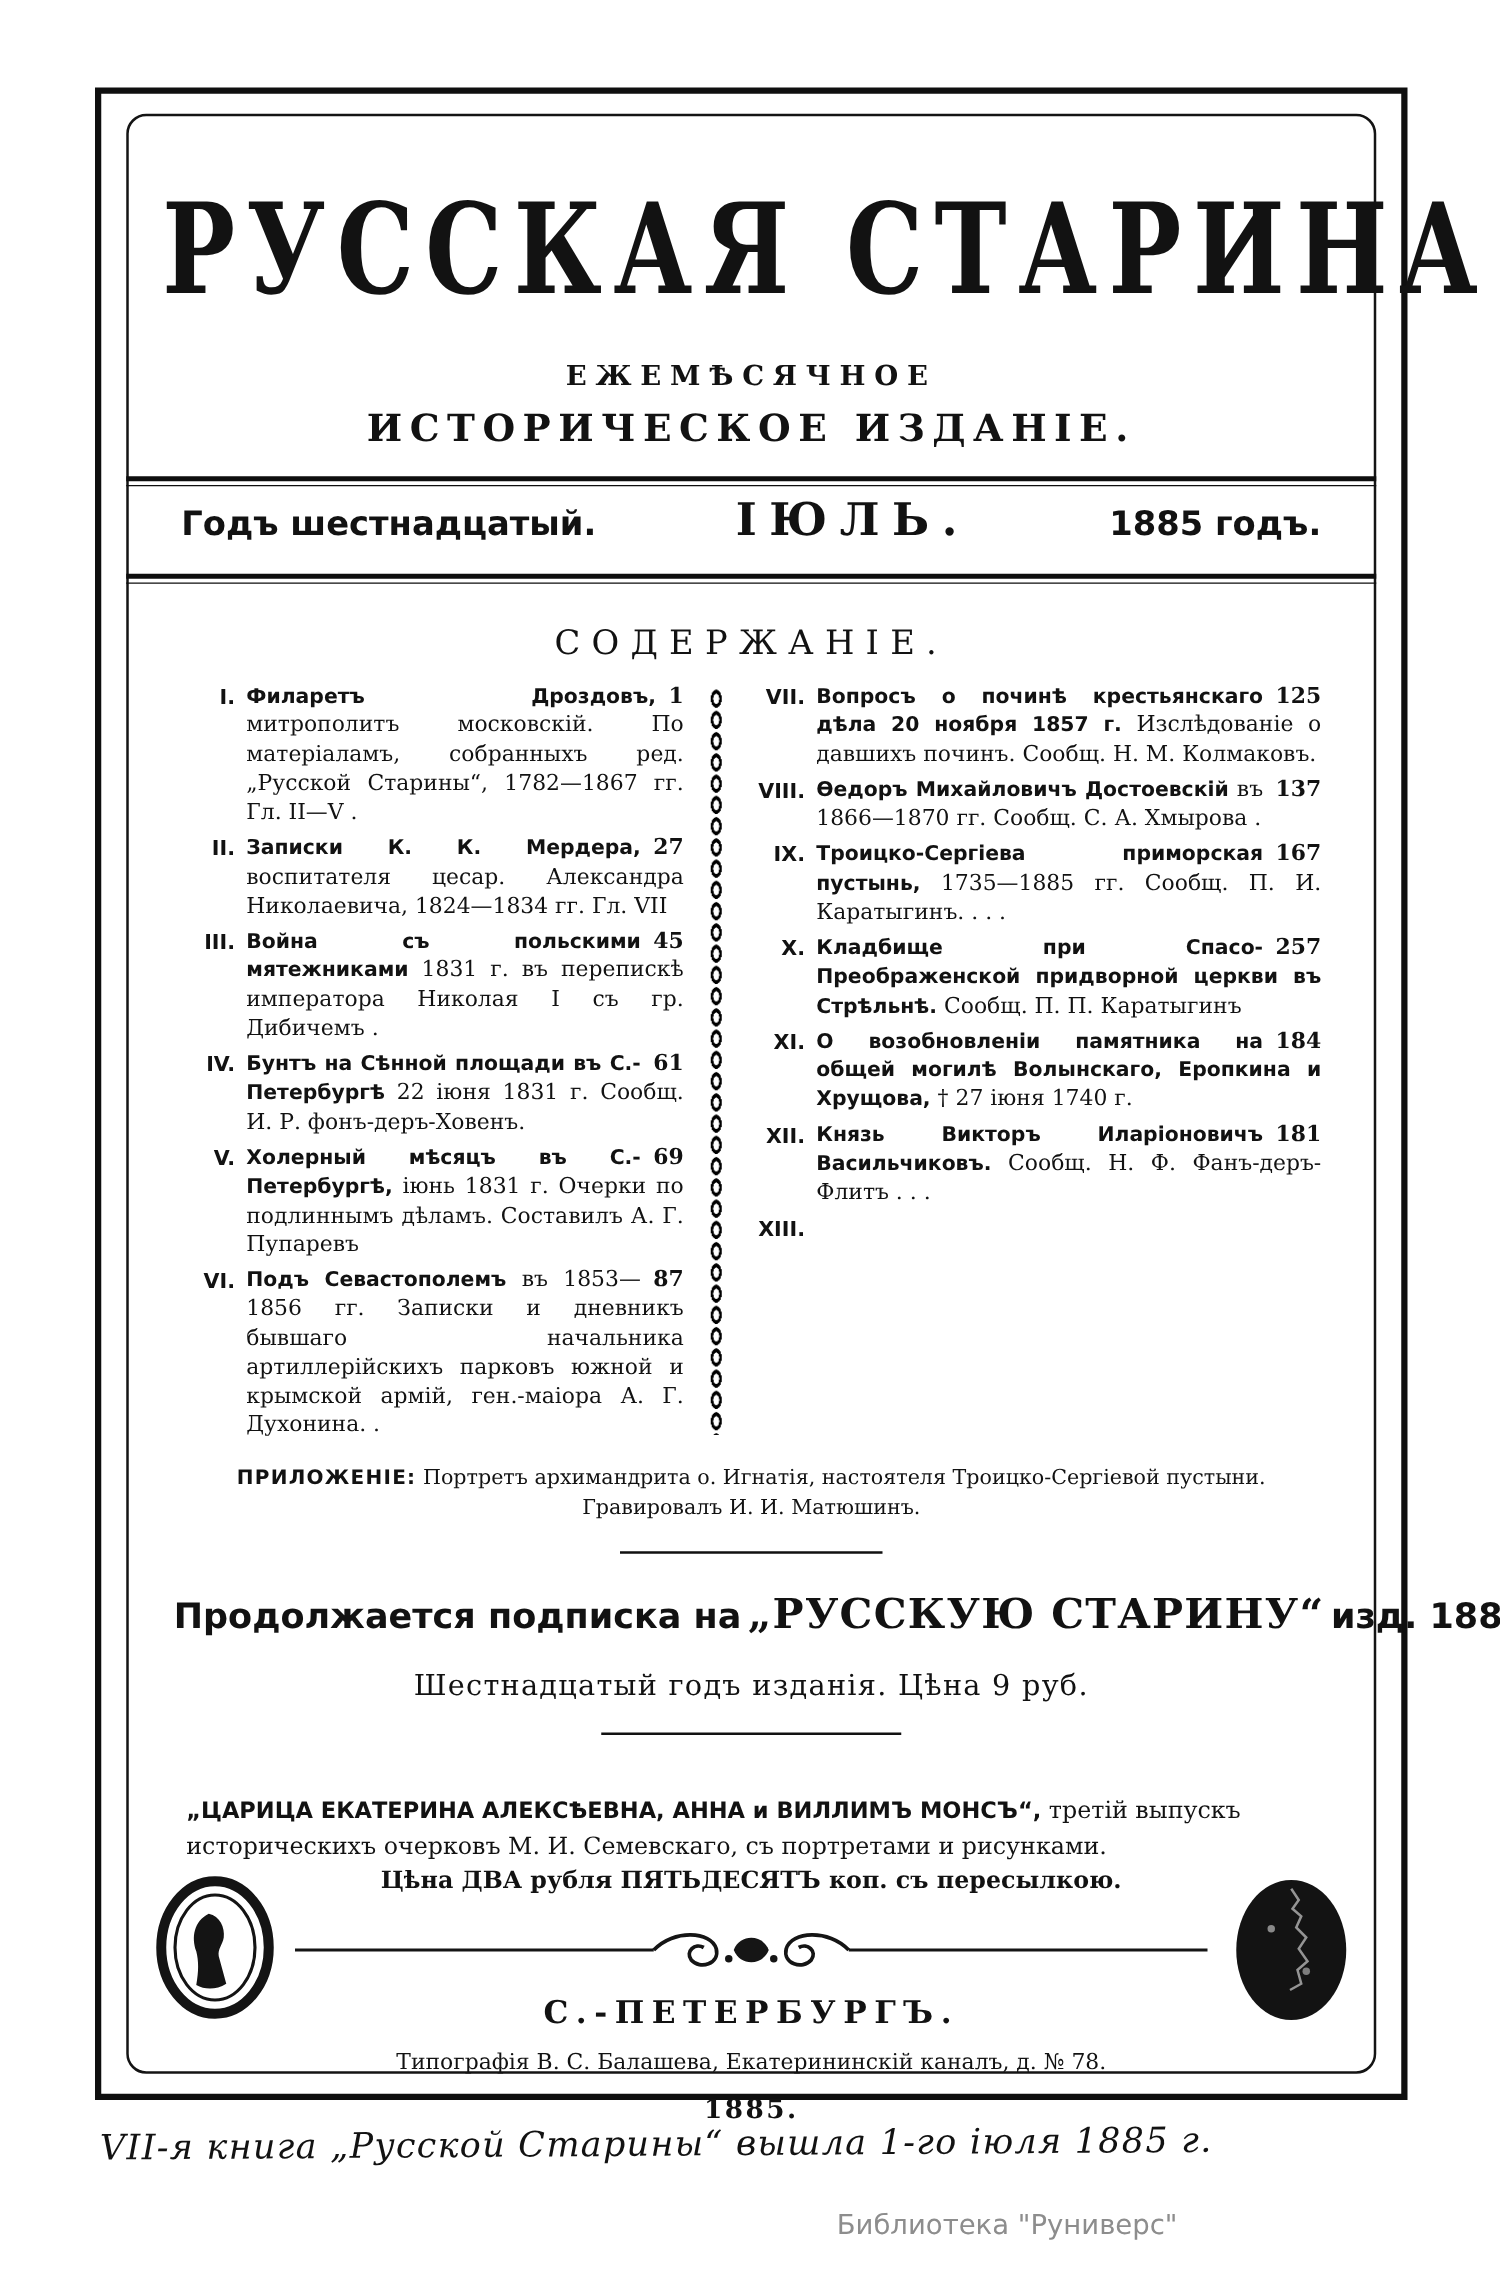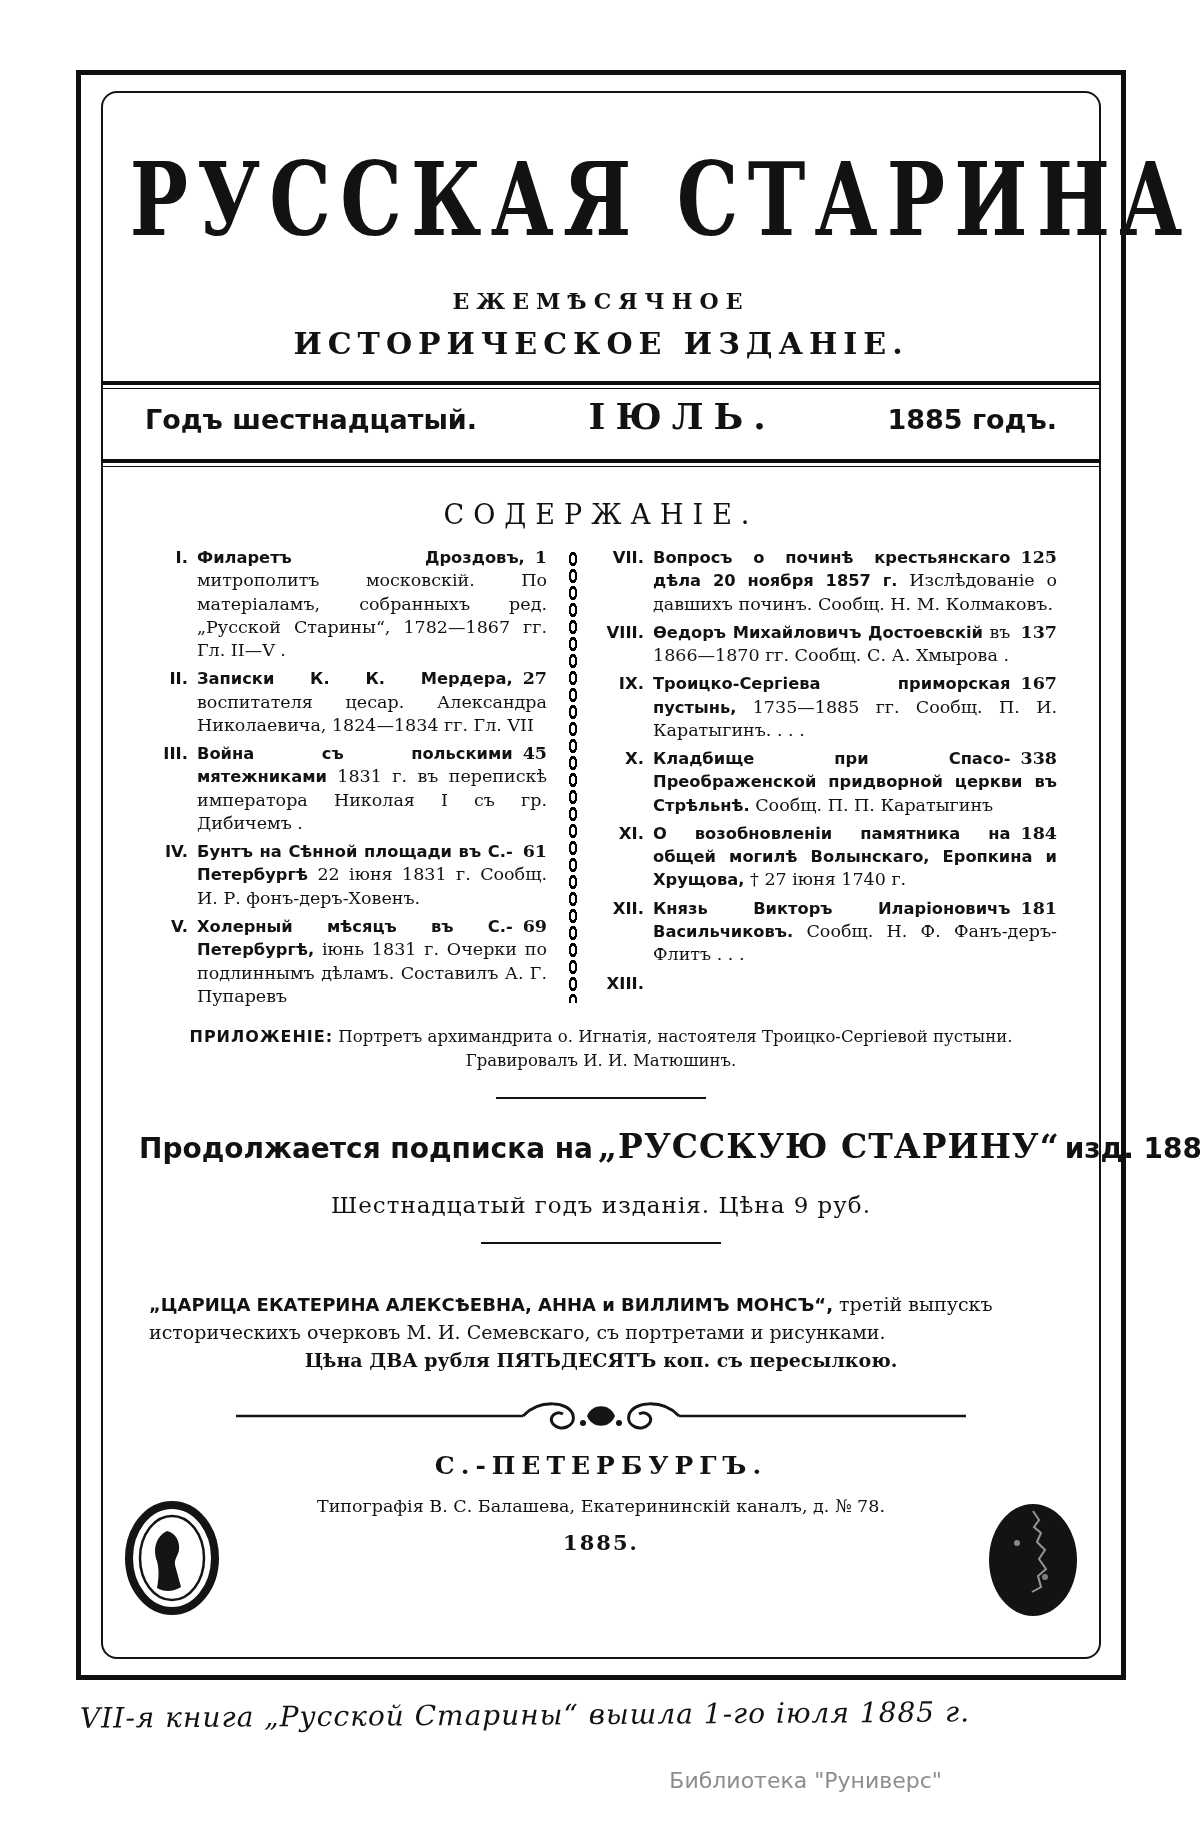--- a/index.html
+++ b/index.html
@@ -120,20 +120,25 @@
           <div class="toc-item">
             <span class="toc-num">IV.</span>
             <div class="toc-body"><span class="toc-page">61</span><b class="toc-title">Бунтъ на Сѣнной площади въ С.-Петербургѣ</b>
             <span class="toc-rest">22 іюня 1831 г. Сообщ. И. Р. фонъ-деръ-Ховенъ.</span></div>
           </div>
           <div class="toc-item">
             <span class="toc-num">V.</span>
             <div class="toc-body"><span class="toc-page">69</span><b class="toc-title">Холерный мѣсяцъ въ С.-Петербургѣ,</b>
             <span class="toc-rest">іюнь 1831 г. Очерки по подлиннымъ дѣламъ. Составилъ А. Г. Пупаревъ</span></div>
           </div>
+          <div class="toc-item">
+            <span class="toc-num">VI.</span>
+            <div class="toc-body"><span class="toc-page">87</span><b class="toc-title">Подъ Севастополемъ</b>
+            <span class="toc-rest">въ 1853—1856 гг. Записки и дневникъ бывшаго начальника артиллерійскихъ парковъ южной и крымской армій, ген.-маіора А. Г. Духонина. .</span></div>
+          </div>
         </div>
 
         <div class="chain"></div>
 
         <div class="toc-col right">
           <div class="toc-item">
             <span class="toc-num">VII.</span>
             <div class="toc-body"><span class="toc-page">125</span><b class="toc-title">Вопросъ о починѣ крестьянскаго дѣла 20 ноября 1857 г.</b>
             <span class="toc-rest">Изслѣдованіе о давшихъ починъ. Сообщ. Н. М. Колмаковъ.</span></div>
           </div>
@@ -142,21 +147,21 @@
             <div class="toc-body"><span class="toc-page">137</span><b class="toc-title">Ѳедоръ Михайловичъ Достоевскій</b>
             <span class="toc-rest">въ 1866—1870 гг. Сообщ. С. А. Хмырова .</span></div>
           </div>
           <div class="toc-item">
             <span class="toc-num">IX.</span>
             <div class="toc-body"><span class="toc-page">167</span><b class="toc-title">Троицко-Сергіева приморская пустынь,</b>
             <span class="toc-rest">1735—1885 гг. Сообщ. П. И. Каратыгинъ. . . .</span></div>
           </div>
           <div class="toc-item">
             <span class="toc-num">X.</span>
-            <div class="toc-body"><span class="toc-page">338</span><b class="toc-title">Кладбище при Спасо-Преображенской придворной церкви въ Стрѣльнѣ.</b>
+            <div class="toc-body"><span class="toc-page">257</span><b class="toc-title">Кладбище при Спасо-Преображенской придворной церкви въ Стрѣльнѣ.</b>
             <span class="toc-rest">Сообщ. П. П. Каратыгинъ</span></div>
           </div>
           <div class="toc-item">
             <span class="toc-num">XI.</span>
             <div class="toc-body"><span class="toc-page">184</span><b class="toc-title">О возобновленіи памятника на общей могилѣ Волынскаго, Еропкина и Хрущова,</b>
             <span class="toc-rest">† 27 іюня 1740 г.</span></div>
           </div>
           <div class="toc-item">
             <span class="toc-num">XII.</span>
             <div class="toc-body"><span class="toc-page">181</span><b class="toc-title">Князь Викторъ Иларіоновичъ Васильчиковъ.</b>

